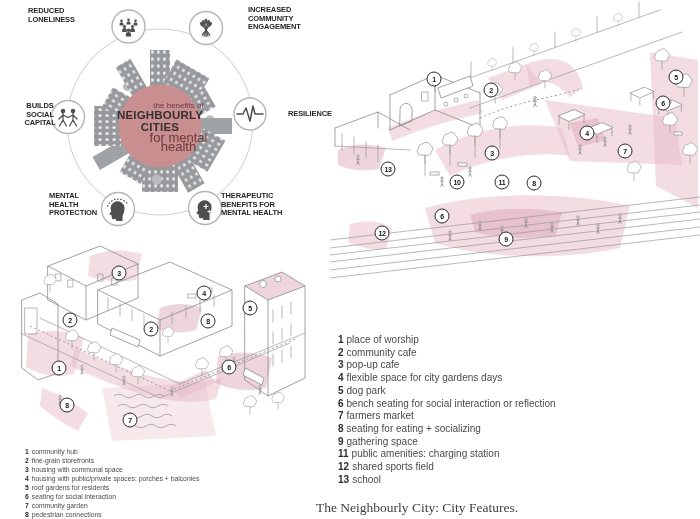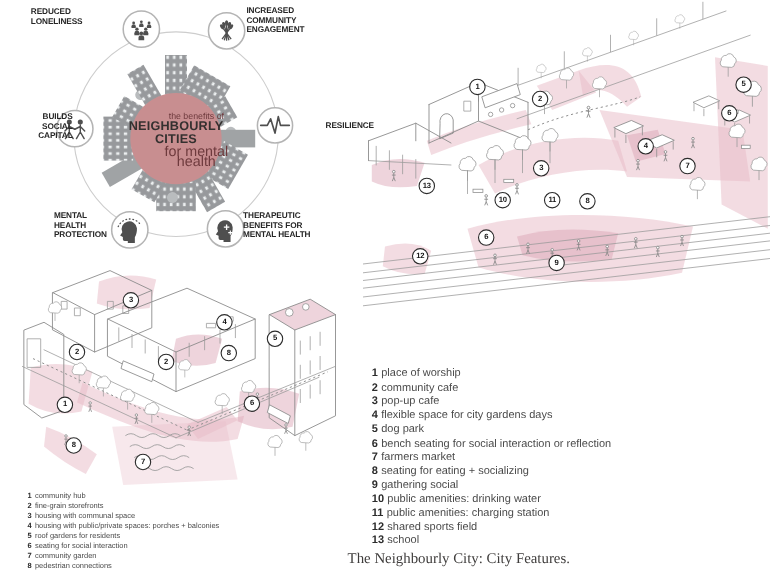--- a/index.html
+++ b/index.html
@@ -3,21 +3,21 @@
 <meta charset="utf-8">
 <style>
   html,body{margin:0;padding:0;background:#fff;}
   .stage{position:relative;width:700px;height:519px;background:#fff;overflow:hidden;
          font-family:"Liberation Sans",sans-serif;}
   
   .diagram{position:absolute;left:0;top:0;width:330px;height:240px;}
   .diagram svg{position:absolute;left:0;top:0;}
   .dlabel{position:absolute;font-weight:700;font-size:7.5px;line-height:8.5px;
           color:#262626;white-space:pre-line;text-align:left;letter-spacing:-.1px;}
-  .dlabel.left{text-align:right;}
+  .dlabel.left{text-align:center;}
   .ctext{position:absolute;left:110px;top:101px;width:100px;text-align:center;}
   .ctext .small{font-size:8px;color:#6e3a3d;line-height:9px;margin-left:37px;}
   .ctext .big{font-size:11.5px;font-weight:800;color:#34302f;line-height:11.5px;letter-spacing:.2px;}
   
   .plan{position:absolute;}
   .plan svg{position:absolute;left:0;top:0;}
   .plan-right{left:330px;top:0;width:370px;height:300px;}
   .plan-left{left:20px;top:238px;width:290px;height:207px;}
   .marker{position:absolute;width:13px;height:13px;border:1.2px solid #2b2b2b;border-radius:50%;
           background:#fff;color:#141414;font-size:7px;font-weight:700;
@@ -180,21 +180,21 @@
 
     <div class="ctext">
       <div class="small">the benefits of</div>
       <div class="big">NEIGHBOURLY</div>
       <div class="big">CITIES</div>
       <div class="small" style="font-size:13px">for mental health</div>
     </div>
 
     <div class="dlabel" style="left:28px;top:7px;width:76px">REDUCED
 LONELINESS</div>
-    <div class="dlabel" style="left:224px;top:6px;width:76px">INCREASED
+    <div class="dlabel" style="left:248px;top:6px;width:76px">INCREASED
 COMMUNITY
 ENGAGEMENT</div>
     <div class="dlabel left" style="left:14px;top:102px;width:52px">BUILDS
 SOCIAL
 CAPITAL</div>
     <div class="dlabel left" style="left:280px;top:110px;width:60px">RESILIENCE</div>
     <div class="dlabel" style="left:49px;top:192px;width:60px">MENTAL
 HEALTH
 PROTECTION</div>
     <div class="dlabel" style="left:221px;top:192px;width:74px">THERAPEUTIC
@@ -412,21 +412,20 @@
 
   <div class="legend-right">
     <div><b>1</b><span>place of worship</span></div>
     <div><b>2</b><span>community cafe</span></div>
     <div><b>3</b><span>pop-up cafe</span></div>
     <div><b>4</b><span>flexible space for city gardens days</span></div>
     <div><b>5</b><span>dog park</span></div>
     <div><b>6</b><span>bench seating for social interaction or reflection</span></div>
     <div><b>7</b><span>farmers market</span></div>
     <div><b>8</b><span>seating for eating + socializing</span></div>
-    <div><b>9</b><span>gathering social</span></div>
-    <div><b>10</b><span>public amenities: drinking water</span></div>
+    <div><b>9</b><span>gathering space</span></div>
     <div><b>11</b><span>public amenities: charging station</span></div>
     <div><b>12</b><span>shared sports field</span></div>
     <div><b>13</b><span>school</span></div>
   </div>
 
   <div class="caption">The Neighbourly City: City Features.</div>
 </div>
 
 </body></html>

